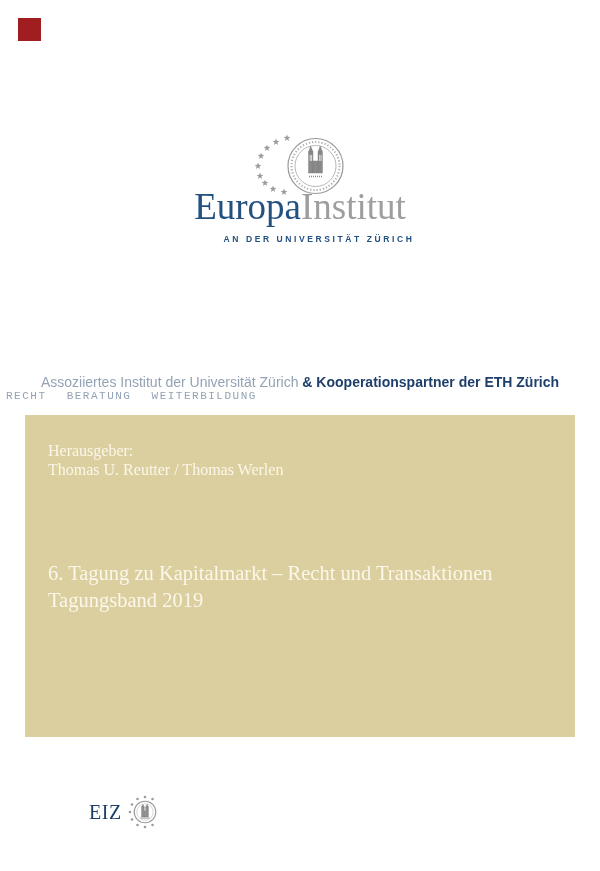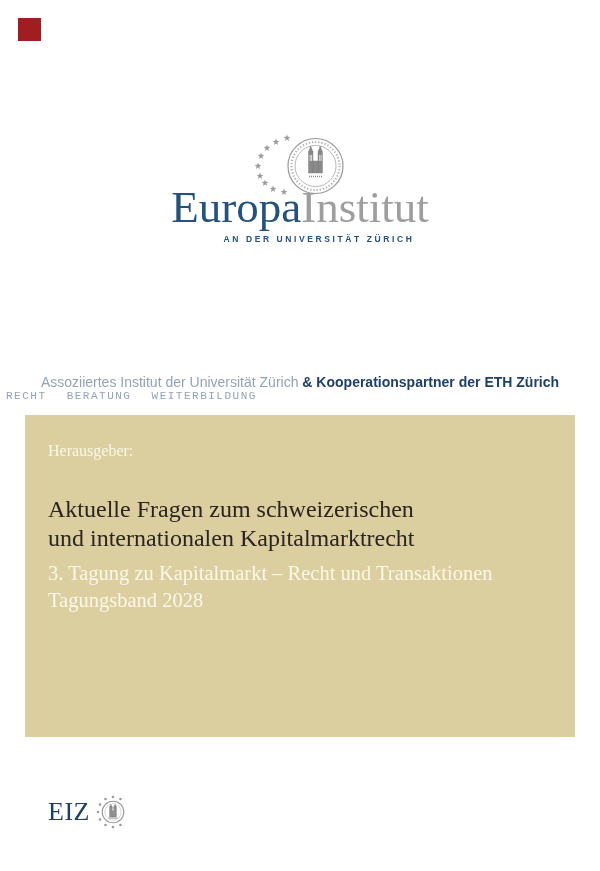--- a/index.html
+++ b/index.html
@@ -5,21 +5,21 @@
   html,body{margin:0;padding:0;background:#ffffff;}
   .page{position:relative;width:600px;height:871px;background:#ffffff;overflow:hidden;
         font-family:"Liberation Serif",serif;}
 
   
   .brand-square{position:absolute;left:18px;top:18px;width:23px;height:23px;background:#a01d20;}
 
   
   .europa-mark{position:absolute;left:250px;top:131px;width:100px;height:72px;}
   .wordmark{position:absolute;left:0;top:184px;width:600px;text-align:center;
-            font-size:45px;line-height:46px;letter-spacing:0;}
+            font-size:37px;line-height:46px;letter-spacing:0;}
   .wordmark .europa{color:#235180;}
   .wordmark .institut{color:#9e9e9e;}
   .logo-subline{position:absolute;left:0;top:234px;width:588px;text-align:center;
             font-family:"Liberation Sans",sans-serif;font-weight:bold;font-size:8.5px;
             letter-spacing:2.6px;color:#235180;margin-left:25px;}
 
   
   .tagline{position:absolute;left:0;top:374px;width:600px;text-align:center;
             font-family:"Liberation Sans",sans-serif;font-size:14px;color:#93a3b5;}
   .tagline .strong{color:#1e3f6b;font-weight:bold;}
@@ -30,21 +30,21 @@
 
   
   .panel{position:absolute;left:25px;top:415px;width:550px;height:322px;background:#dbcfa0;}
   .editors-label{position:absolute;left:23px;top:27px;font-size:16px;color:#fbf7e9;}
   .editors{position:absolute;left:23px;top:46px;font-size:16px;color:#fbf7e9;}
   .title{position:absolute;left:23px;top:80px;font-size:24px;line-height:29px;color:#2b2421;}
   .subtitle{position:absolute;left:23px;top:145px;font-size:20.5px;line-height:26.5px;color:#fbf7e9;}
 
   
   .eiz-row{position:absolute;left:23px;top:375px;height:44px;display:flex;align-items:center;}
-  .eiz-text{font-size:26px;color:#1d3f6a;letter-spacing:0.5px;}
+  .eiz-text{font-size:20px;color:#1d3f6a;letter-spacing:0.5px;margin-left:41px;}
   .eiz-seal{width:40px;height:40px;margin-left:1px;}
   .publishing-text{font-size:22px;color:#9c9c9c;margin-left:-6px;}
 </style>
 </head>
 <body>
 
 <div class="page">
 
   <div class="brand-square"></div>
 
@@ -99,29 +99,26 @@
     <span class="strong">&amp; Kooperationspartner der ETH Zürich</span>
   </div>
   <div class="services">
     <span>RECHT</span>
     <span>BERATUNG</span>
     <span>WEITERBILDUNG</span>
   </div>
 
   <div class="panel">
     <div class="editors-label">Herausgeber:</div>
+    <div class="editors">Thomas U. Reutter / Thomas Werlen</div>
 
-    <div class="title">
-      <div>Aktuelle Fragen zum schweizerischen</div>
-      <div>und internationalen Kapitalmarktrecht</div>
-    </div>
 
     <div class="subtitle">
-      <div>3. Tagung zu Kapitalmarkt – Recht und Transaktionen</div>
-      <div>Tagungsband 2028</div>
+      <div>6. Tagung zu Kapitalmarkt – Recht und Transaktionen</div>
+      <div>Tagungsband 2019</div>
     </div>
 
     <div class="eiz-row">
       <span class="eiz-text">EIZ</span>
       <svg class="eiz-seal" viewBox="0 0 40 40">
         <g fill="#9b9b9b">
           <circle cx="29.5" cy="7" r="1.3"></circle>
           <circle cx="22" cy="5" r="1.3"></circle>
           <circle cx="14.5" cy="7" r="1.3"></circle>
           <circle cx="9" cy="12.5" r="1.3"></circle>

